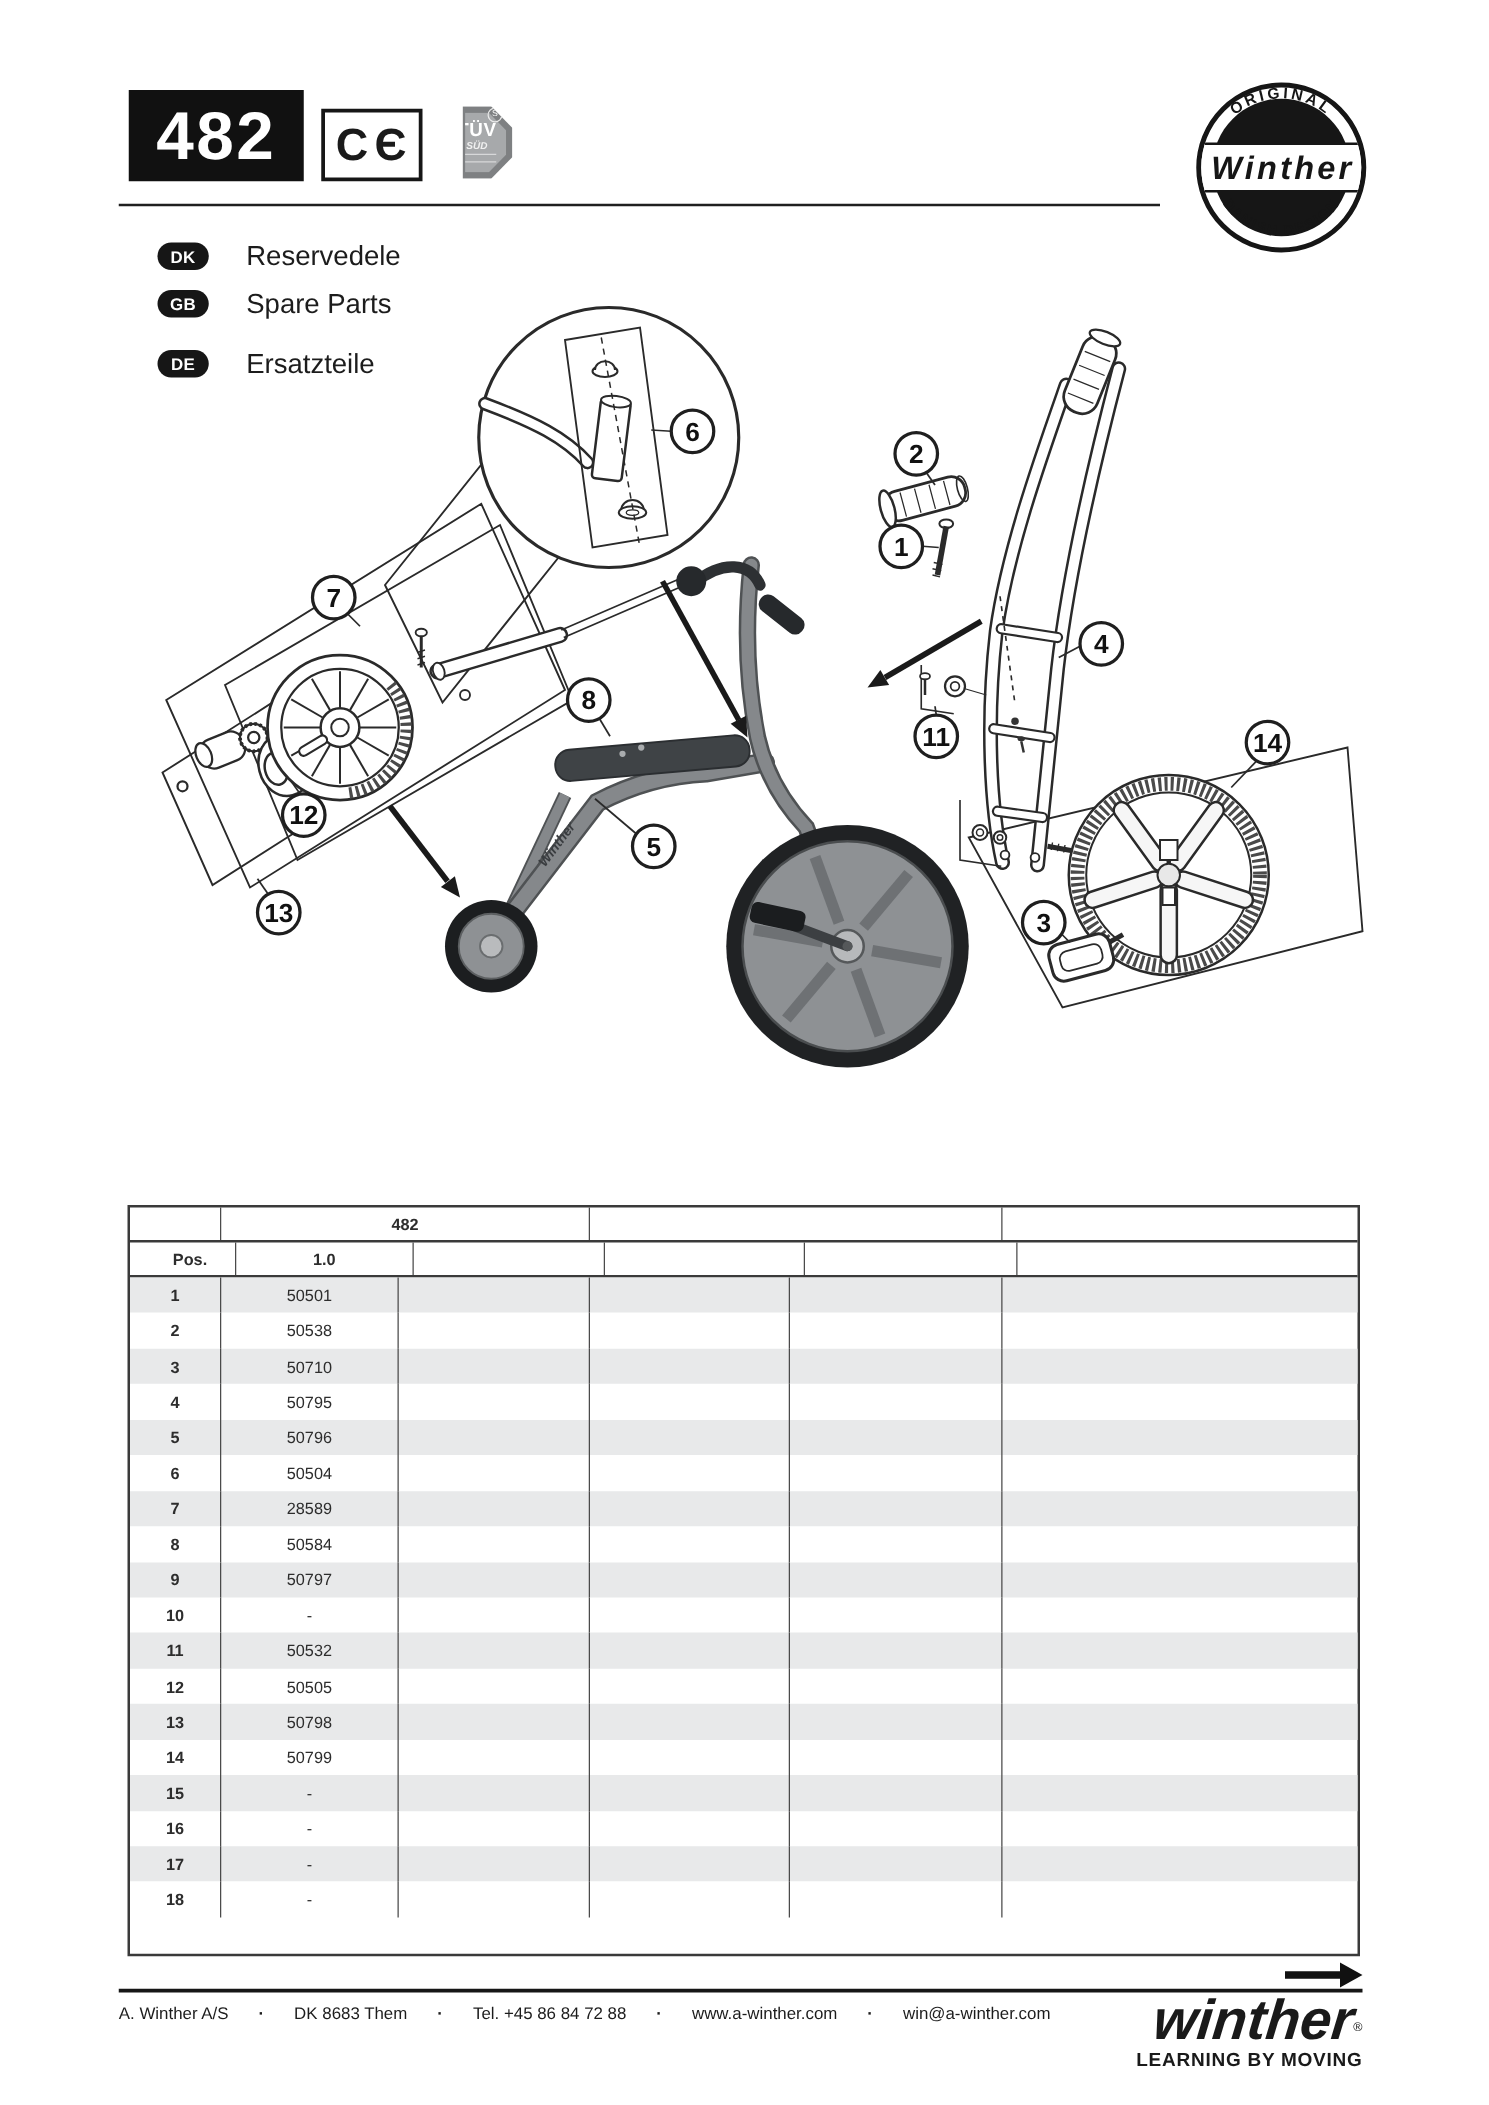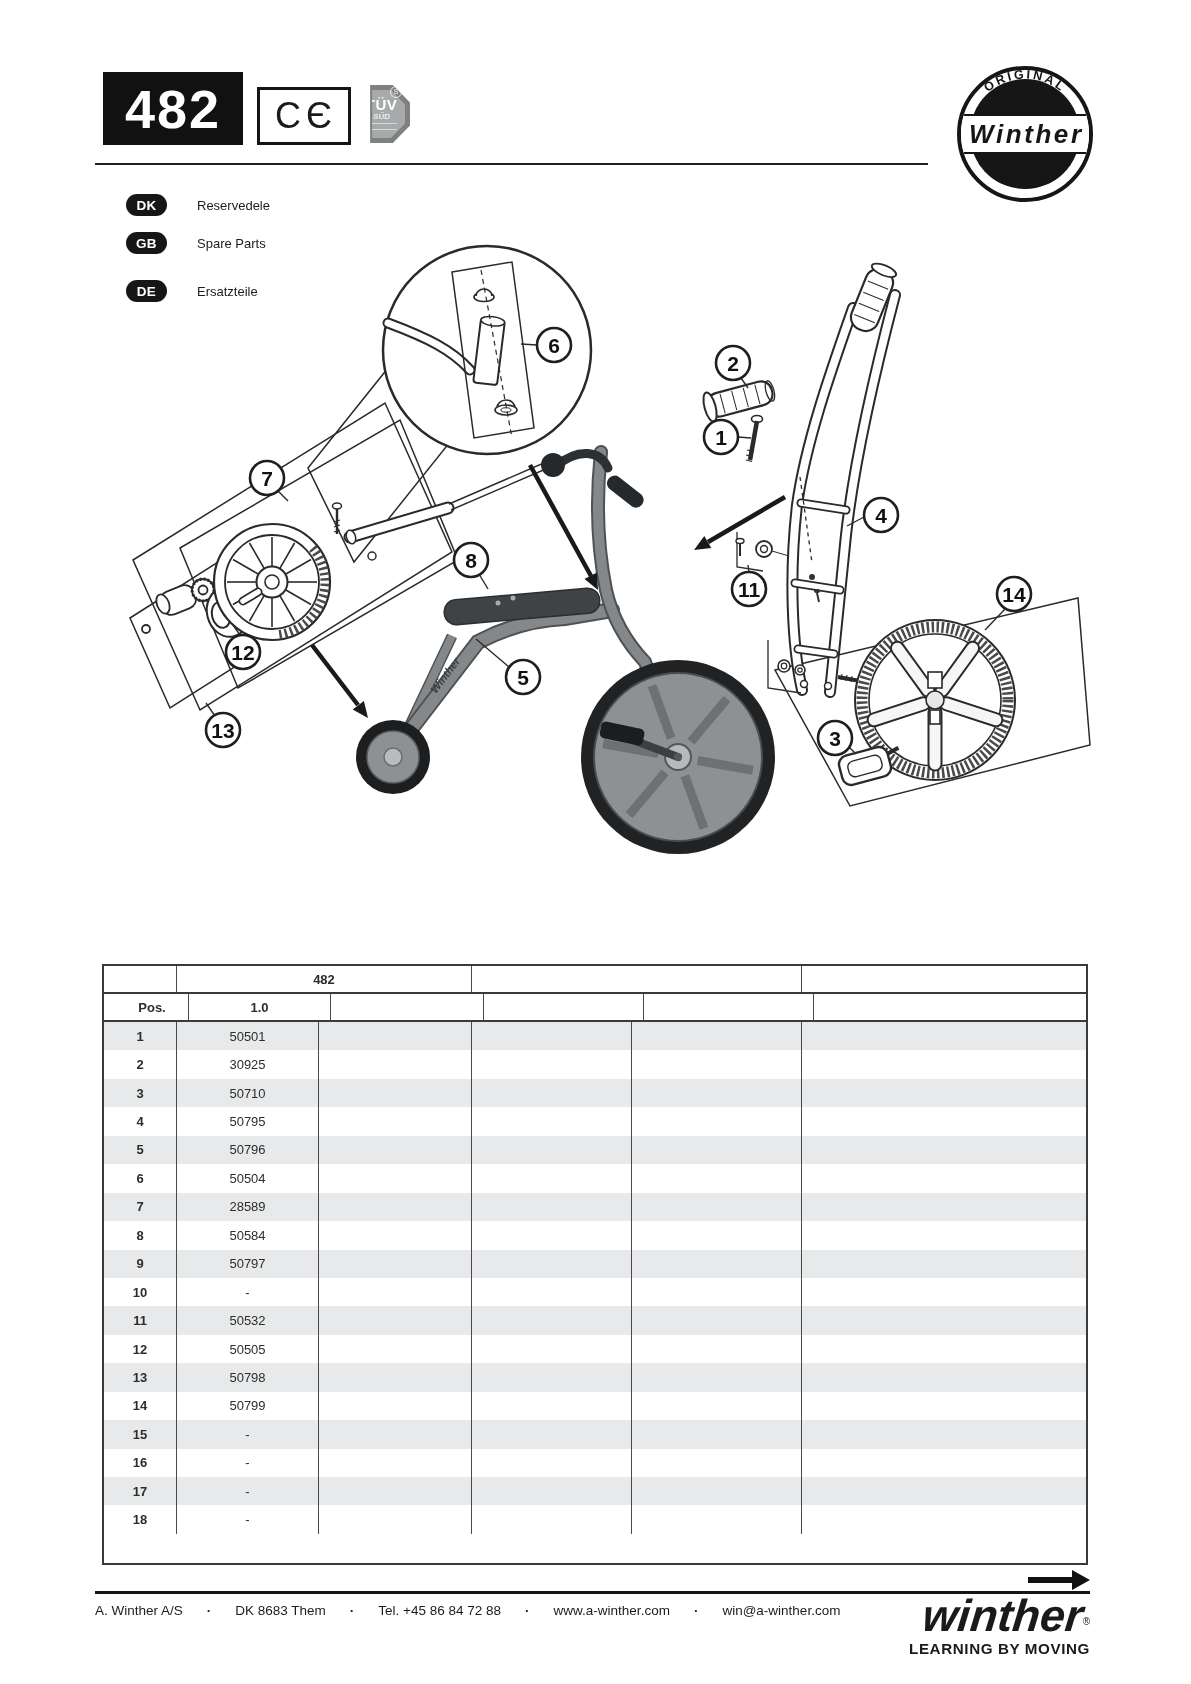--- a/index.html
+++ b/index.html
@@ -4,42 +4,42 @@
 <style>
   html,body{margin:0;padding:0;}
   body{position:relative;width:1191px;height:1684px;background:#fff;
        font-family:"Liberation Sans",sans-serif;overflow:hidden;color:#1a1a1a;}
   .abs{position:absolute;}
 
   
   .model-box{left:103px;top:72px;width:140px;height:73px;background:#111;color:#fff;
              display:flex;align-items:center;justify-content:center;
              font-size:54px;font-weight:bold;letter-spacing:2px;}
-  .ce-box{left:257px;top:87px;width:94px;height:58px;border:3.5px solid #161616;
+  .ce-box{left:257px;top:87px;width:81px;height:58px;border:3.5px solid #161616;
           box-sizing:border-box;display:flex;align-items:center;justify-content:center;
-          font-size:36px;font-weight:400;letter-spacing:5px;padding-left:4px;}
+          font-size:36px;font-weight:700;letter-spacing:5px;padding-left:4px;}
   .tuv{left:353px;top:85px;width:57px;height:58px;background:#7e8082;
        clip-path:polygon(30% 0,70% 0,100% 30%,100% 70%,70% 100%,30% 100%);
        display:flex;align-items:center;justify-content:center;}
   .tuv-inner{width:47px;height:48px;background:#a7a9ab;
        clip-path:polygon(30% 0,70% 0,100% 30%,100% 70%,70% 100%,30% 100%);
        display:flex;flex-direction:column;align-items:center;justify-content:center;gap:0;}
   .tuv-line1{font-size:15px;font-weight:bold;color:#fff;line-height:14px;letter-spacing:0.5px;}
   .tuv-line2{font-size:8px;font-weight:bold;color:#f0f0f0;line-height:9px;font-style:italic;}
   .tuv-caption{width:30px;height:5px;margin-top:2px;border-top:1.5px solid #d7d8d9;border-bottom:1.5px solid #d7d8d9;}
   .tuv-badge{position:absolute;top:1px;right:8px;width:10px;height:10px;border:1px solid #e9e9e9;
        border-radius:50%;color:#fff;font-size:7px;line-height:10px;text-align:center;}
   .header-rule{left:95px;top:163px;width:833px;height:2px;background:#1f1f1f;}
 
   
   .lang-row{left:126px;height:22px;display:flex;align-items:center;}
   .lang-oval{width:41px;height:22px;background:#161616;border-radius:11px;color:#fff;
              font-size:13.5px;font-weight:bold;display:flex;align-items:center;justify-content:center;
              letter-spacing:0.3px;}
-  .lang-label{margin-left:30px;font-size:13px;color:#1c1c1c;}
+  .lang-label{margin-left:30px;font-size:22px;color:#1c1c1c;}
 
   
   #parts-table{left:102px;top:964px;width:986px;height:601px;border:2.5px solid #3a3a3a;
                box-sizing:border-box;font-size:13px;color:#2d2d2d;background:#fff;}
   .hrow{display:grid;height:28px;box-sizing:border-box;border-bottom:2px solid #3a3a3a;}
   .hrow-2col{grid-template-columns:73px 295px 330px 288px;}
   .hrow-6col{grid-template-columns:73px 142px 153px 160px 170px 288px;padding-left:12px;}
   .trow{display:grid;grid-template-columns:73px 142px 153px 160px 170px 288px;height:28.45px;}
   .tbody .trow:nth-child(odd){background:#e8e9ea;}
   .c{border-right:1px solid #4a4a4a;box-sizing:border-box;display:flex;
@@ -395,21 +395,21 @@
     <div class="trow">
         <div class="c b">1</div>
         <div class="c">50501</div>
         <div class="c"></div>
         <div class="c"></div>
         <div class="c"></div>
         <div class="c"></div>
       </div>
     <div class="trow">
         <div class="c b">2</div>
-        <div class="c">30925</div>
+        <div class="c">50538</div>
         <div class="c"></div>
         <div class="c"></div>
         <div class="c"></div>
         <div class="c"></div>
       </div>
     <div class="trow">
         <div class="c b">3</div>
         <div class="c">50710</div>
         <div class="c"></div>
         <div class="c"></div>

